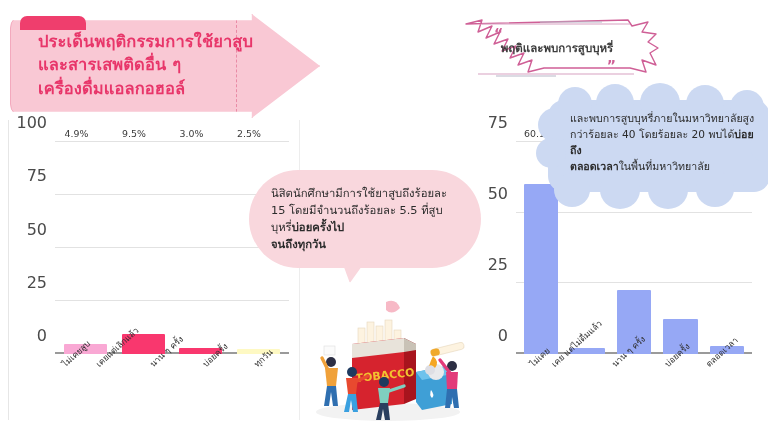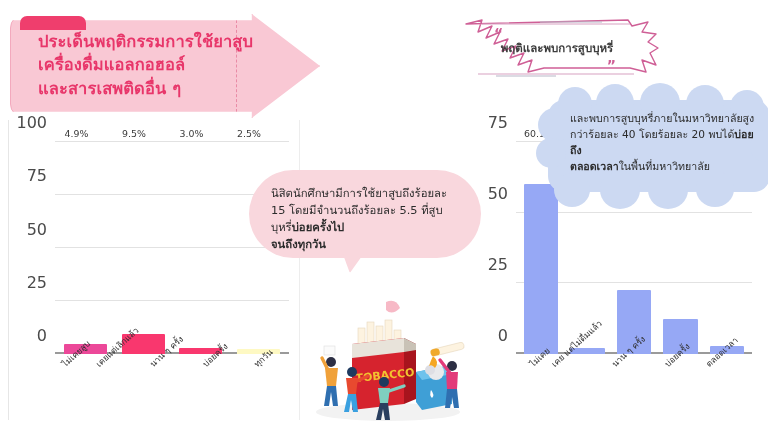--- a/index.html
+++ b/index.html
@@ -89,21 +89,21 @@
   .bubble-text {
     position: relative;
     z-index: 3;
     color: #2b2b2b;
     line-height: 1.5;
   }
   .bubble-text b { font-weight: bold; }
 
   #pink-bubble {
     position: absolute; left: 249px; top: 170px;
-    width: 232px; height: 88px;
+    width: 232px; height: 98px;
     z-index: 5;
   }
   #pink-bubble .blob {
     position: absolute; inset: 0;
     background: #f9d7dd;
     border-radius: 58px 58px 58px 58px;
   }
   #pink-bubble .tail {
     position: absolute; left: 92px; bottom: -15px;
     width: 26px; height: 24px;
@@ -223,22 +223,22 @@
 <body>
 
 <div id="slide">
 
   <div id="title-ribbon">
     <div class="ribbon-body"></div>
     <div class="ribbon-notch"></div>
     <div class="ribbon-fold"></div>
     <div class="ribbon-text">
       <div>ประเด็นพฤติกรรมการใช้ยาสูบ</div>
+      <div>และสารเสพติดอื่น ๆ</div>
       <div>เครื่องดื่มแอลกอฮอล์</div>
-      <div>และสารเสพติดอื่น ๆ</div>
     </div>
   </div>
 
   <div id="zig-banner">
     <svg width="210" height="62" viewBox="0 0 210 62">
       <path d="M14 6 L30 2 L26 14 L40 8 L34 20 L48 14 L42 26 L56 21 L50 33 L64 28 L58 40 L72 35 L66 47 L80 42 L76 54 L92 50
                L178 50 L194 54 L190 42 L204 47 L198 35 L206 30 L196 24 L204 16 L190 14 L196 4 L180 8 L176 2 Z" fill="none" stroke="#cf5f96" stroke-width="1.4" stroke-linejoin="round"></path>
       <path d="M30 6 L178 6" stroke="#d8a2c2" stroke-width="1.1" fill="none"></path>
       <path d="M26 56 L182 56" stroke="#d8a2c2" stroke-width="1.1" fill="none"></path>
       <path d="M88 4 L150 4" stroke="#b8b8c8" stroke-width="1.2" fill="none"></path>
@@ -263,21 +263,21 @@
             <div class="ytick" style="bottom: 50%;">50</div>
           </div>
           <div class="gridline" style="bottom: 75%;">
             <div class="ytick" style="bottom: 75%;">75</div>
           </div>
           <div class="gridline" style="bottom: 100%;">
             <div class="ytick" style="bottom: 100%;">100</div>
           </div>
           <div class="bars">
             <div class="bar-slot">
-              <div class="bar" style="height: 4.9%; background: #ec4899;">
+              <div class="bar" style="height: 4.9%; background: #f9a8d4;">
                 <div class="bar-label">4.9%</div>
               </div>
             </div>
             <div class="bar-slot">
               <div class="bar" style="height: 9.5%; background: rgb(249, 55, 110); text-align: center;">
                 <div class="bar-label">9.5%</div>
               </div>
             </div>
             <div class="bar-slot">
               <div class="bar" style="height: 3%; background: rgb(249, 55, 110);">

